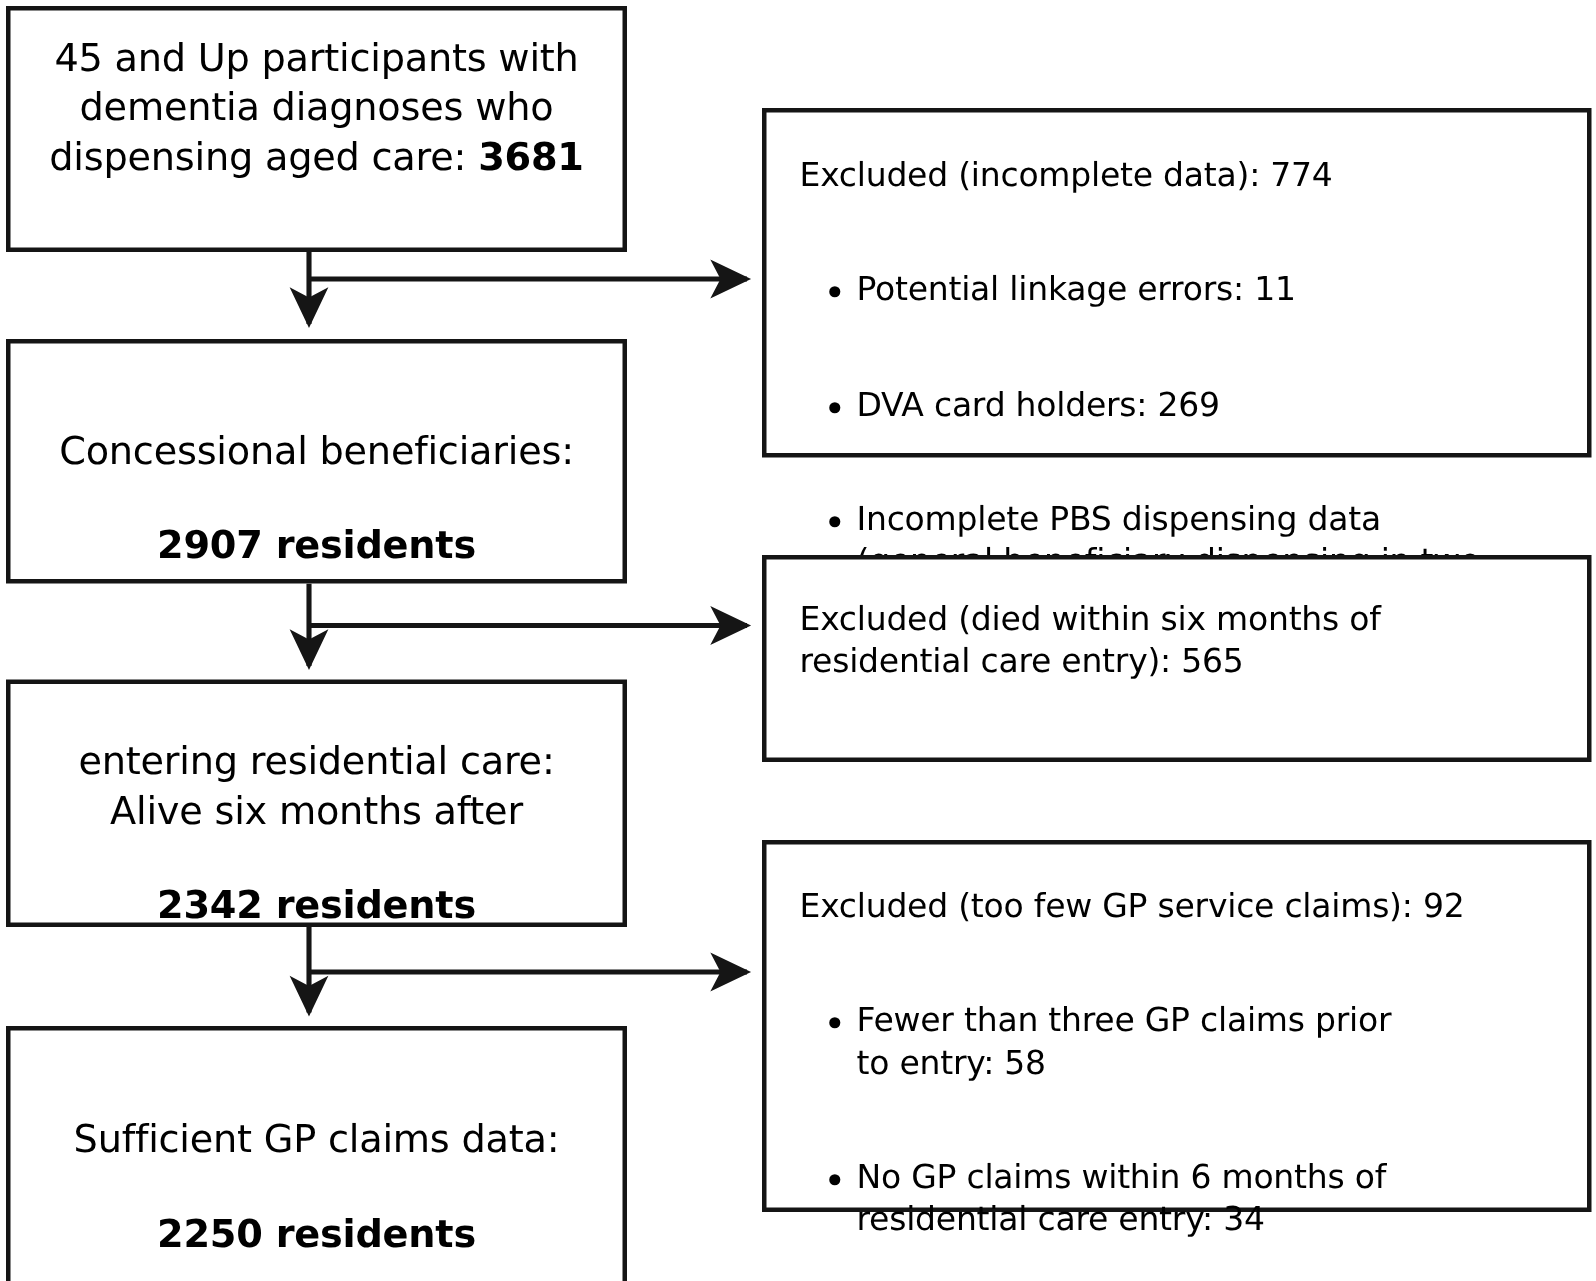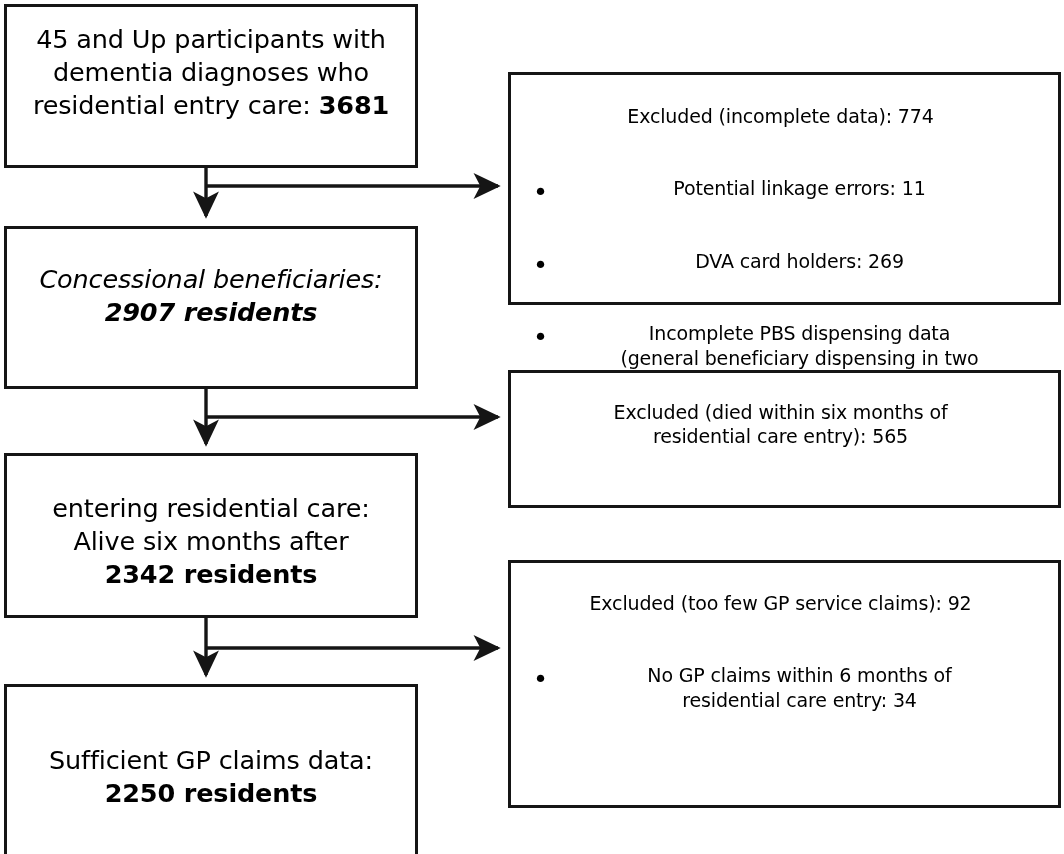--- a/index.html
+++ b/index.html
@@ -50,34 +50,35 @@
     text-align: center;
     font-size: 25.5px;
     line-height: 1.30;
     letter-spacing: -0.15px;
     width: 100%;
     padding: 0 10px;
     box-sizing: border-box;
   }
   .main-inner .bold {
     font-weight: 700;
+    margin-top: 30px;
   }
 
   
   .excl-box {
     display: flex;
     flex-direction: column;
     justify-content: flex-start;
   }
   .excl-inner {
-    font-size: 19px;
+    font-size: 22px;
     line-height: 1.285;
     letter-spacing: -0.15px;
-    text-align: center;
-    padding: 0 14px 0 6px;
+    text-align: left;
+    padding: 0 14px 0 22px;
     box-sizing: border-box;
     width: 100%;
   }
   .excl-head {
     white-space: pre-wrap;
   }
   .excl-list {
     list-style: none;
     margin: 0;
     padding: 0;
@@ -123,25 +124,25 @@
     <g>
       <line x1="206" y1="618" x2="206" y2="675" stroke="#151515" stroke-width="3.4" marker-end="url(#arrow)"></line>
       <line x1="206" y1="648" x2="498" y2="648" stroke="#151515" stroke-width="3.4" marker-end="url(#arrow)"></line>
     </g>
   </svg>
 
   <div class="box main-box" style="left:4px; top:4px; width:414px; height:164px; padding-top:16px;">
     <div class="main-inner">
       <div>45 and Up participants with</div>
       <div>dementia diagnoses who</div>
-      <div><span>residential entry care: </span><span class="bold">3681</span></div>
+      <div><span>dispensing aged care: </span><span class="bold">3681</span></div>
     </div>
   </div>
 
-  <div class="box main-box" style="left:4px; top:226px; width:414px; height:163px; padding-top:34px;font-style:italic;">
+  <div class="box main-box" style="left:4px; top:226px; width:414px; height:163px; padding-top:56px;">
     <div class="main-inner">
       <div>Concessional beneficiaries:</div>
       <div class="bold">2907 residents</div>
     </div>
   </div>
 
   <div class="box main-box" style="left:4px; top:453px; width:414px; height:165px; padding-top:36px;">
     <div class="main-inner">
       <div>entering residential care:</div>
       <div>Alive six months after</div>
@@ -173,19 +174,21 @@
     <div class="excl-inner">
       <div class="excl-head">Excluded (died within six months of
 residential care entry): 565</div>
     </div>
   </div>
 
   <div class="box excl-box thin" style="left:508px; top:560px; width:553px; height:248px; padding-top:28px;">
     <div class="excl-inner">
       <div class="excl-head">Excluded (too few GP service claims): 92</div>
       <ul class="excl-list">
+        <li>Fewer than three GP claims prior
+to entry: 58</li>
         <li>No GP claims within 6 months of
 residential care entry: 34</li>
       </ul>
     </div>
   </div>
 
 </div>
 
 </body></html>

